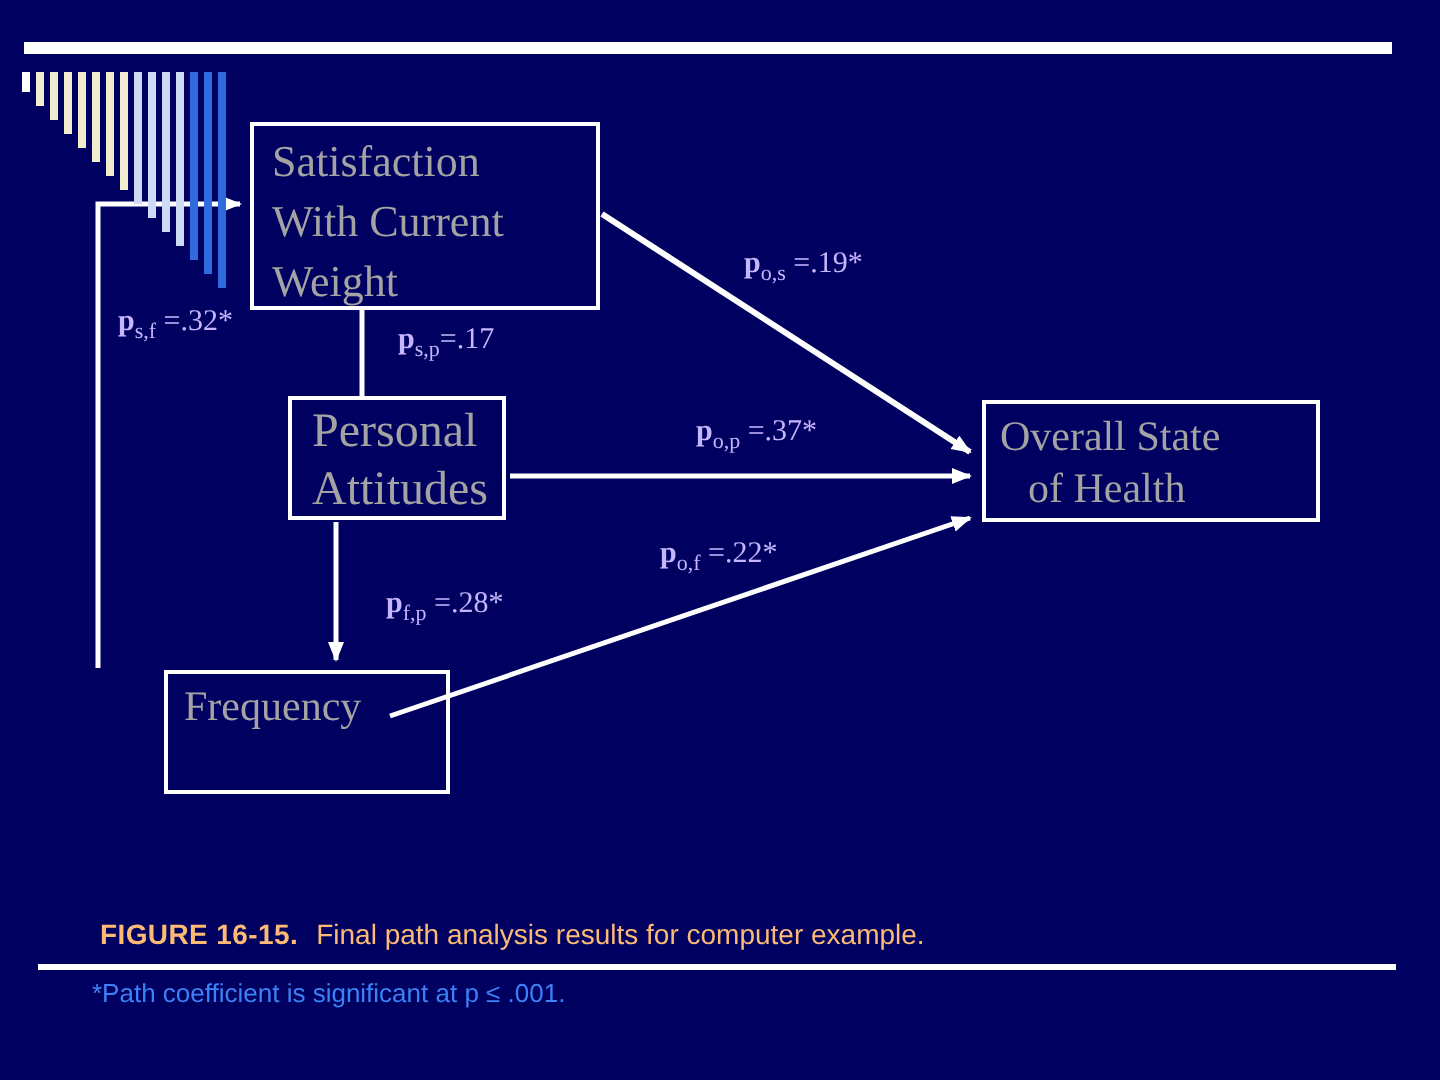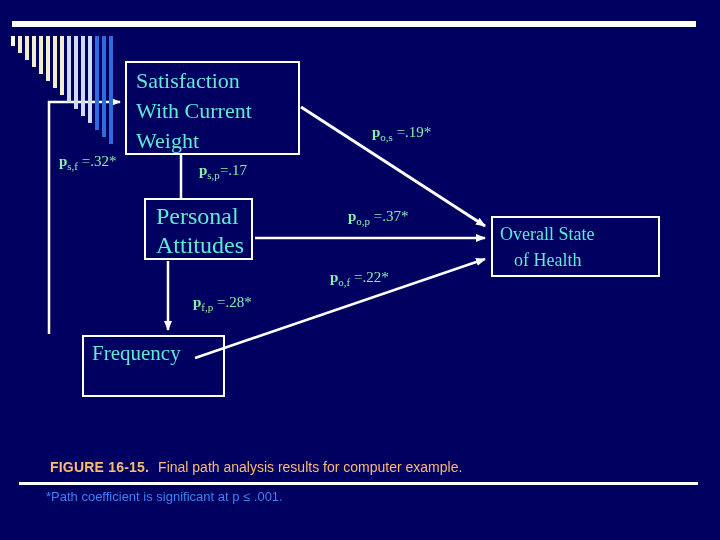--- a/index.html
+++ b/index.html
@@ -6,31 +6,31 @@
   .slide{
     position:relative;width:720px;height:540px;overflow:hidden;
     background:#000060;
     font-family:"Liberation Serif","DejaVu Serif",serif;
   }
   .top-accent{position:absolute;left:12px;top:21px;width:684px;height:6px;background:#ffffff;z-index:2;}
   .bars-wrap{position:absolute;left:0;top:0;width:720px;height:540px;z-index:3;pointer-events:none;}
   .dbar{position:absolute;top:36px;width:4px;}
   .paths-svg{position:absolute;left:0;top:0;z-index:2;pointer-events:none;}
   .dbox{
-    position:absolute;border:2.5px solid #ffffff;color:#5eead4;
+    position:absolute;border:2.5px solid #ffffff;color:#a3a3a3;
     box-sizing:border-box;z-index:4;background:transparent;
   }
   .dbox .bl{display:block;white-space:nowrap;}
   #box-satisfaction{left:125px;top:61px;width:175px;height:94px;padding:3px 0 0 9px;font-size:22px;line-height:30px;}
   #box-personal{left:144px;top:198px;width:109px;height:62px;padding:2px 0 0 10px;font-size:24px;line-height:29px;}
   #box-frequency{left:34px;top:335px;width:143px;height:62px;padding:2px 0 0 8px;font-size:21px;line-height:29px;margin-left:48px;}
-  #box-overall{left:491px;top:216px;width:169px;height:61px;padding:3px 0 0 7px;font-size:18px;line-height:26px;}
+  #box-overall{left:491px;top:200px;width:169px;height:61px;padding:3px 0 0 7px;font-size:21px;line-height:26px;}
   #box-overall .bl:nth-child(2){padding-left:14px;}
   .plabel{
-    position:absolute;color:#86efac;font-size:15px;z-index:5;white-space:nowrap;
+    position:absolute;color:#c4b5fd;font-size:15px;z-index:5;white-space:nowrap;
     font-family:"Liberation Serif","DejaVu Serif",serif;
   }
   .plabel b{font-weight:bold;}
   .plabel sub{font-size:11px;line-height:0;}
   #lab-p_sf{left:59px;top:153px;}
   #lab-p_sp{left:199px;top:162px;}
   #lab-p_os{left:372px;top:124px;}
   #lab-p_op{left:348px;top:208px;}
   #lab-p_of{left:330px;top:269px;}
   #lab-p_fp{left:193px;top:294px;}

